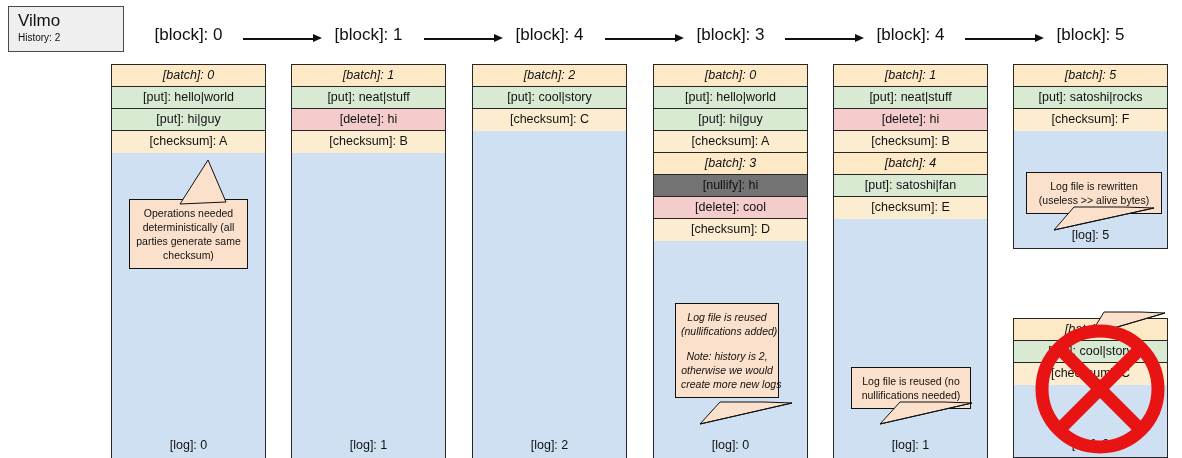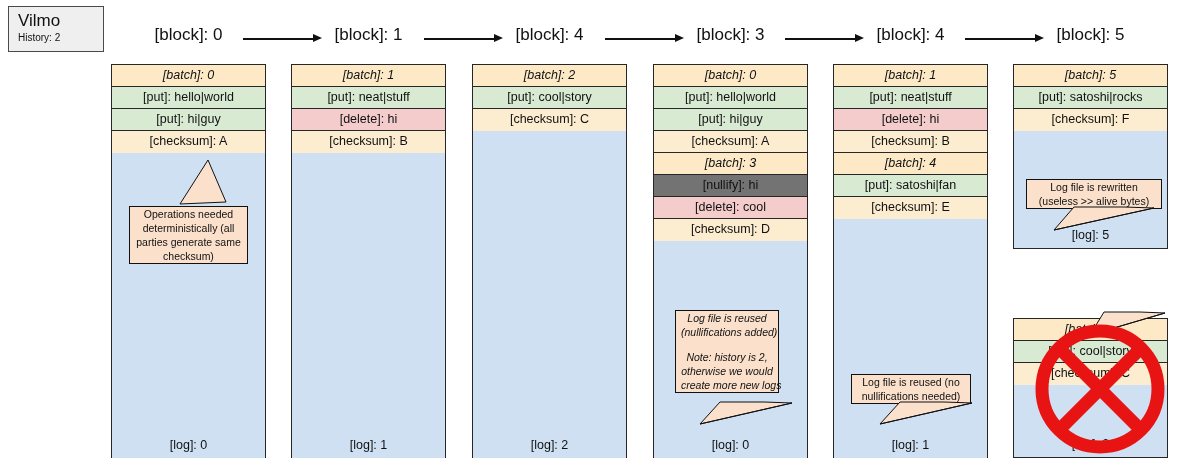--- a/index.html
+++ b/index.html
@@ -6,21 +6,21 @@
   body{
     width:1182px;height:458px;position:relative;overflow:hidden;
     background:#ffffff;
     font-family:"Liberation Sans",sans-serif;
     color:#111111;
   }
   #stage{position:absolute;left:0;top:0;width:1182px;height:458px;}
 
   
   #title-card{
-    position:absolute;left:8px;top:6px;width:96px;height:46px;
+    position:absolute;left:8px;top:6px;width:116px;height:46px;
     background:#efefef;border:1px solid #4a4a4a;
     box-sizing:border-box;padding:4px 8px 0 9px;
   }
   #title-card .app-name{font-size:17px;line-height:19px;color:#111;}
   #title-card .app-sub{font-size:10px;line-height:13px;margin-top:1px;color:#111;}
 
   
   .block-head{
     position:absolute;top:24px;height:22px;width:155px;
     text-align:center;font-size:17px;line-height:22px;color:#111;
@@ -64,21 +64,21 @@
   }
   .logpane .logtext{
     position:absolute;left:0;right:0;bottom:6px;text-align:center;
     font-size:12.5px;color:#111;
   }
 
   
   .callout{
     position:absolute;background:#fbe0cb;border:1px solid #111;
     box-sizing:border-box;text-align:center;color:#111;
-    font-size:10.5px;line-height:14px;padding:0 5px;z-index:5;margin-top:7px;
+    font-size:10.5px;line-height:14px;padding:6px 5px;z-index:5;
   }
   .callout .ln{display:block;white-space:nowrap;}
   .callout .gap{display:block;height:11px;}
   .tail{position:absolute;z-index:6;}
   .tail svg{display:block;overflow:visible;}
 
   
   #deleted-mark{position:absolute;z-index:20;pointer-events:none;}
 </style>
 </head>

